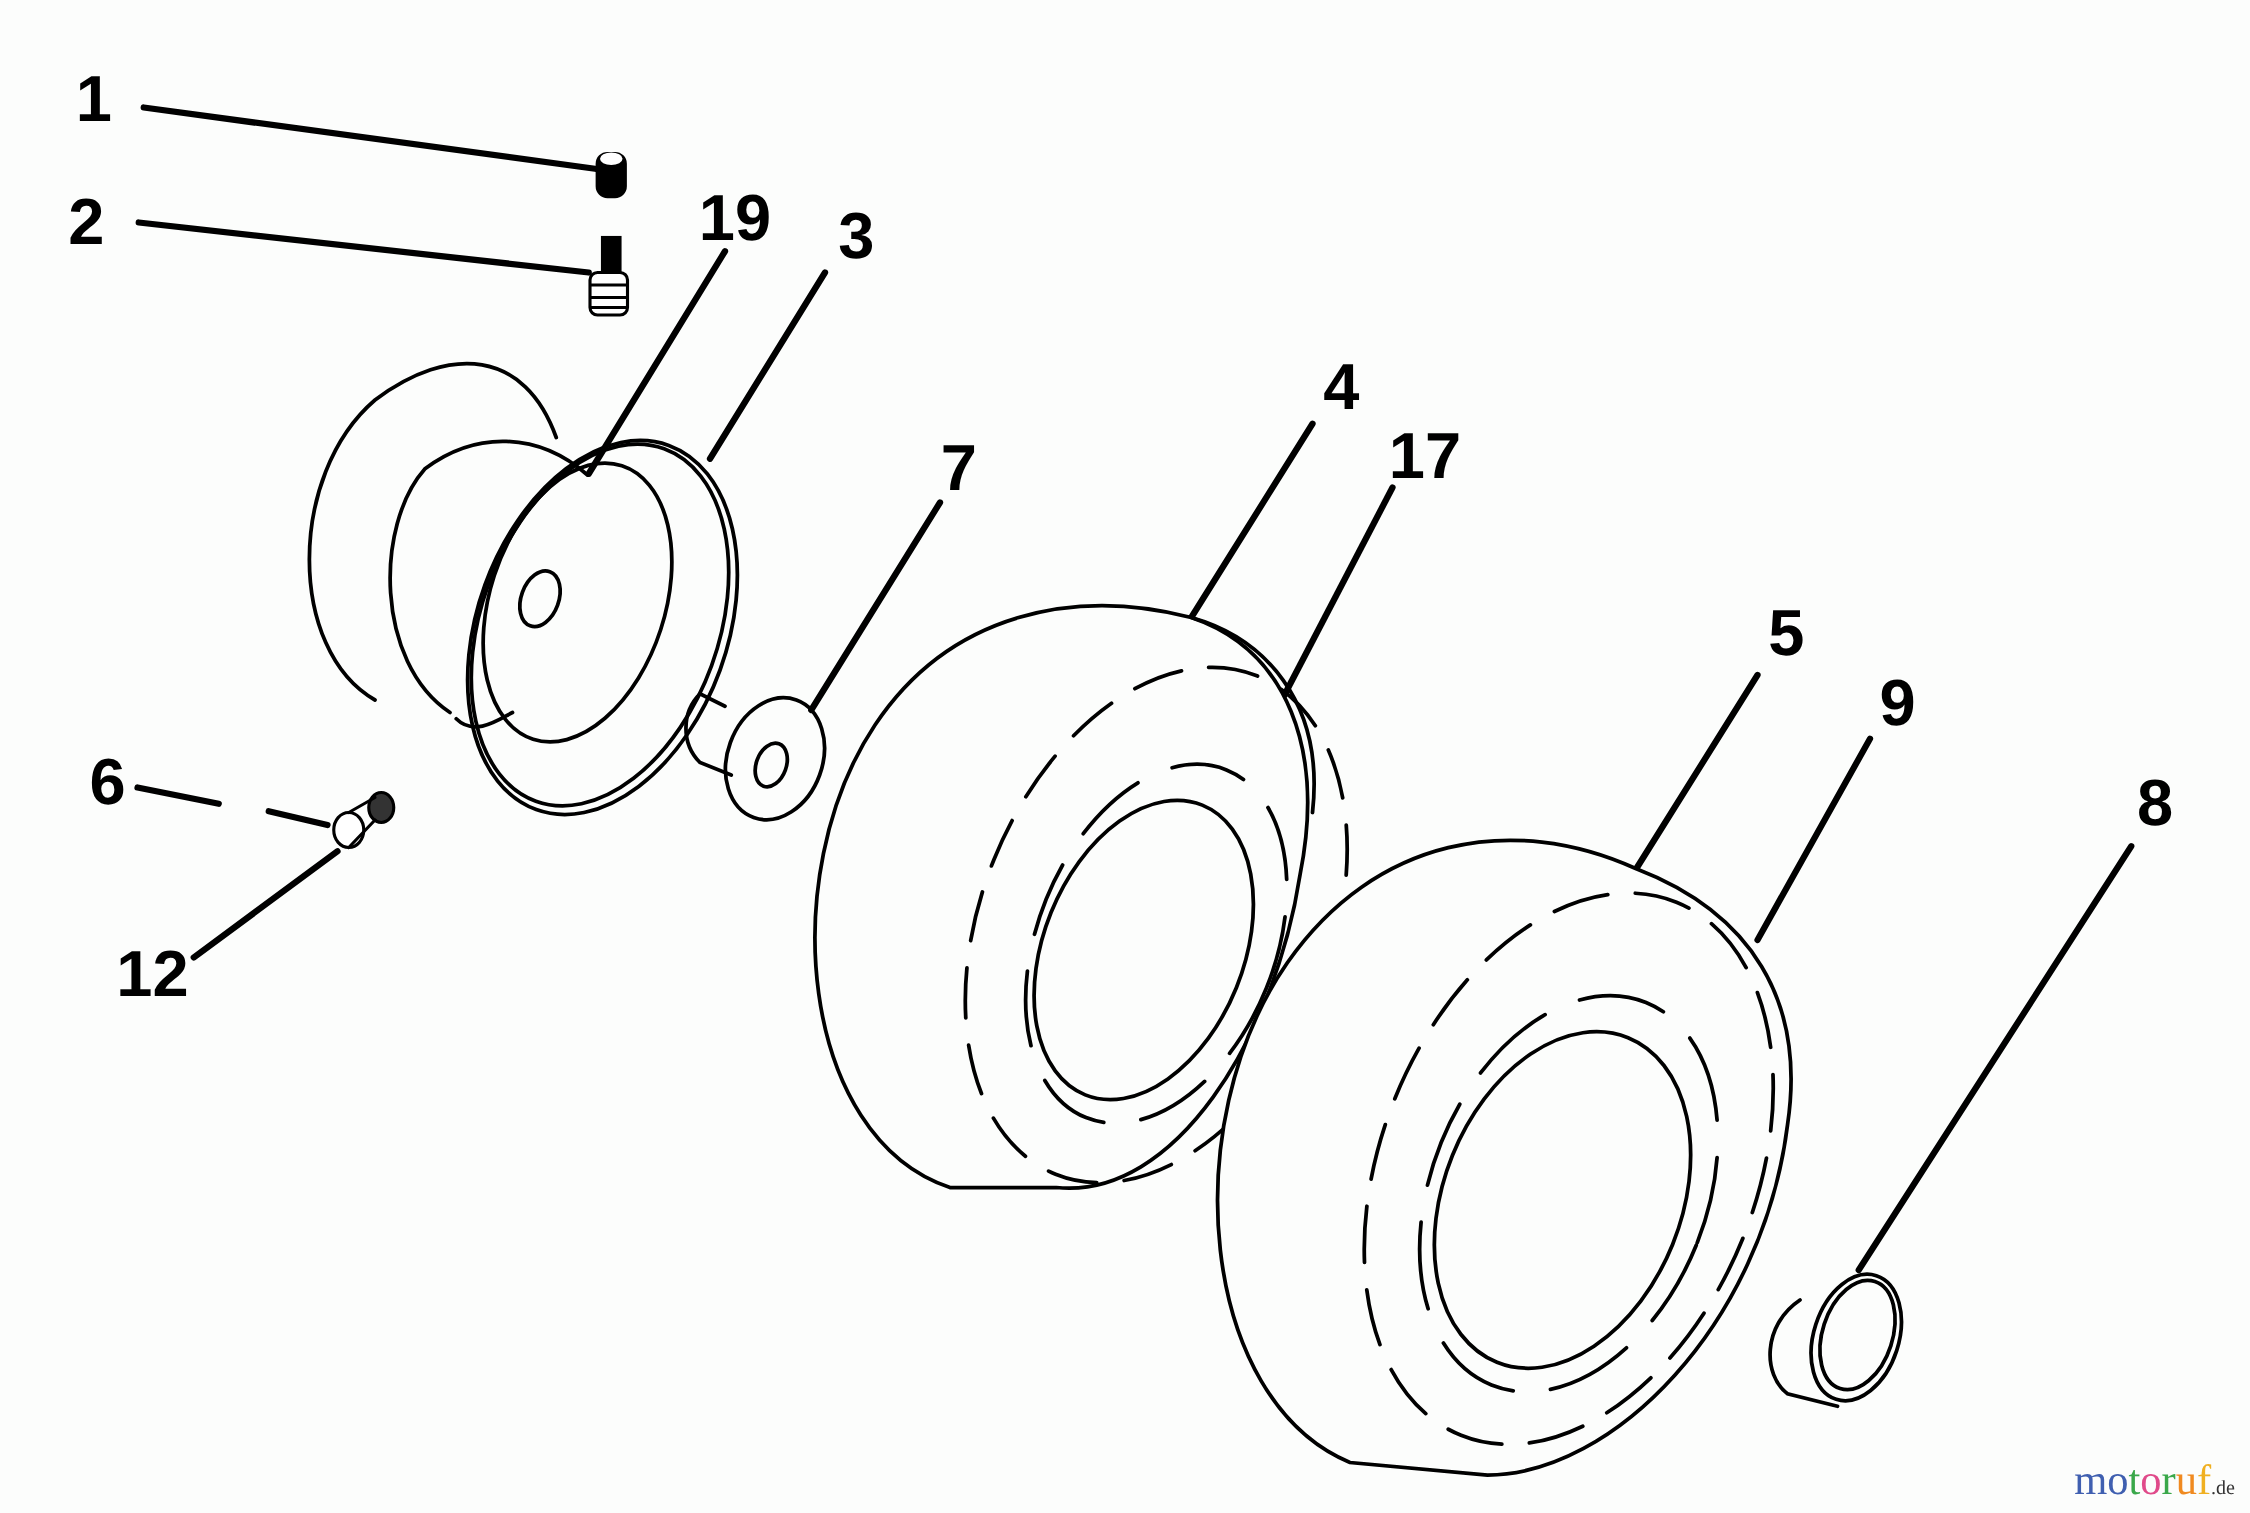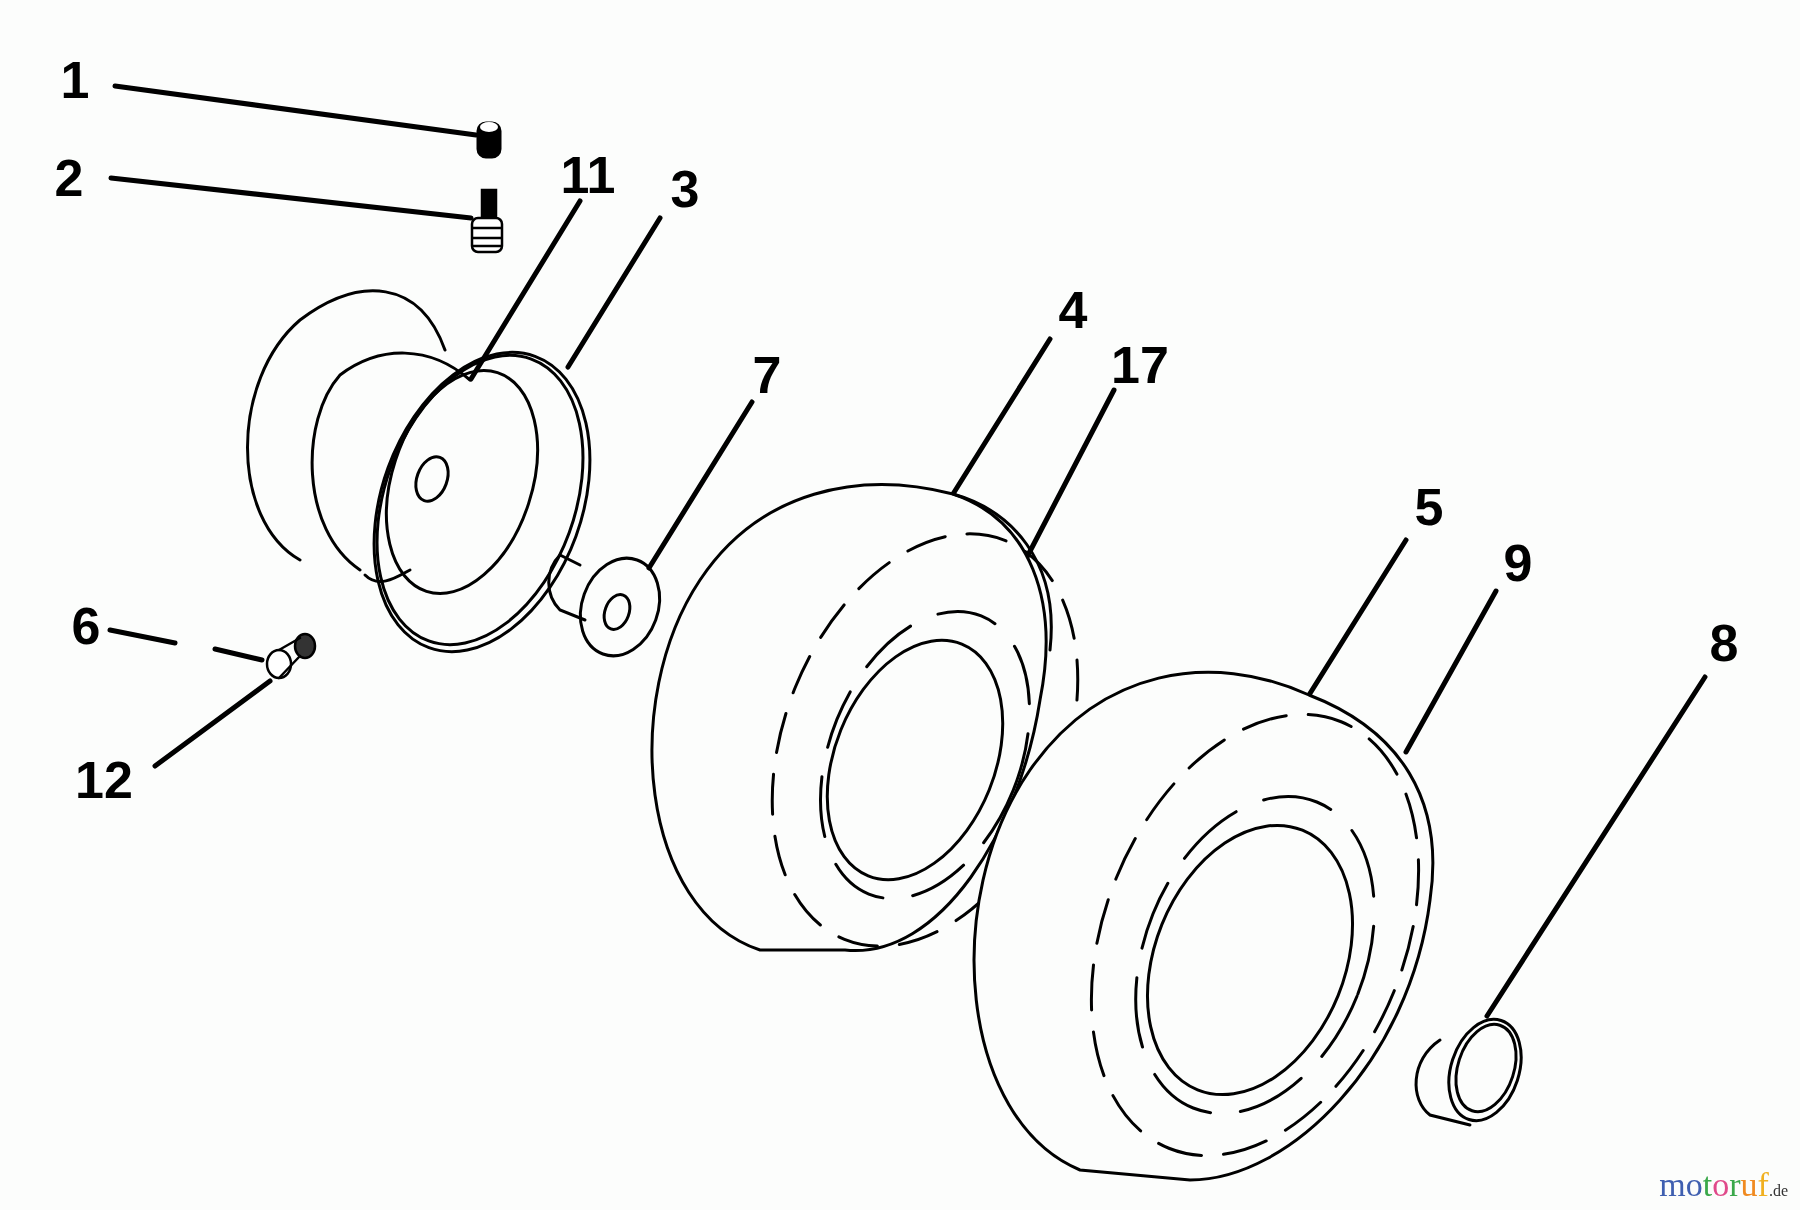--- a/index.html
+++ b/index.html
@@ -83,26 +83,26 @@
 
   <g>
     <path d="M1440 1040 C1410 1060 1410 1100 1430 1115 L1470 1125"></path>
     <ellipse cx="1485" cy="1070" rx="34" ry="52" transform="rotate(18 1485 1070)" fill="#fcfdfc"></ellipse>
     <ellipse cx="1486" cy="1068" rx="28" ry="45" transform="rotate(18 1486 1068)"></ellipse>
   </g>
 </svg>
 
 <div class="lbl" style="left:75px;top:80px">1</div>
 <div class="lbl" style="left:69px;top:178px">2</div>
-<div class="lbl" style="left:588px;top:175px">11</div>
+<div class="lbl" style="left:588px;top:175px">19</div>
 <div class="lbl" style="left:685px;top:189px">3</div>
 <div class="lbl" style="left:1073px;top:310px">4</div>
 <div class="lbl" style="left:1140px;top:365px">17</div>
 <div class="lbl" style="left:767px;top:375px">7</div>
 <div class="lbl" style="left:1429px;top:507px">5</div>
 <div class="lbl" style="left:1518px;top:563px">9</div>
 <div class="lbl" style="left:1724px;top:643px">8</div>
 <div class="lbl" style="left:86px;top:626px">6</div>
-<div class="lbl" style="left:104px;top:780px">12</div>
+<div class="lbl" style="left:122px;top:780px">12</div>
 
 <div class="wm">
   <span style="color:#3f5fb0">m</span><span style="color:#3f5fb0">o</span><span style="color:#3aa84a">t</span><span style="color:#e04a8a">o</span><span style="color:#3aa84a">r</span><span style="color:#f08a20">u</span><span style="color:#f0b020">f</span><span class="de">.de</span>
 </div>
 
 </body></html>

